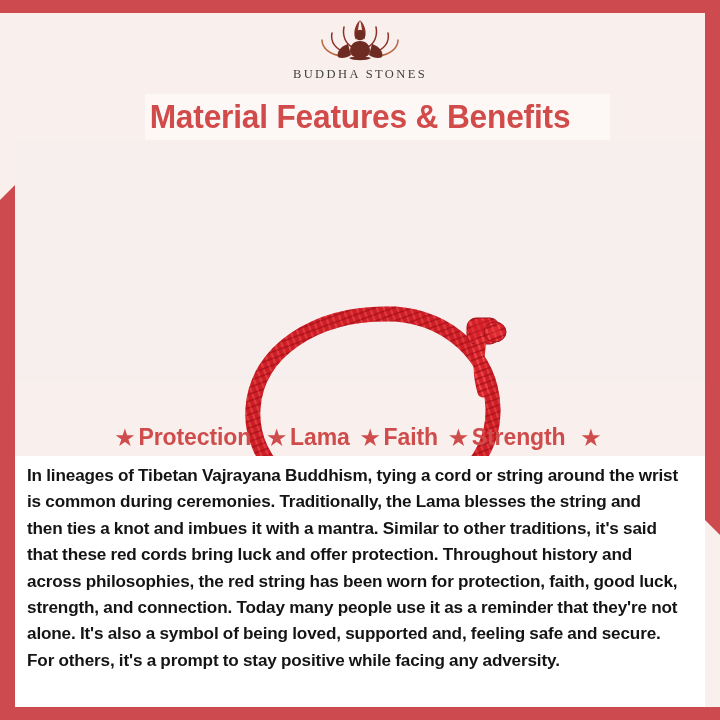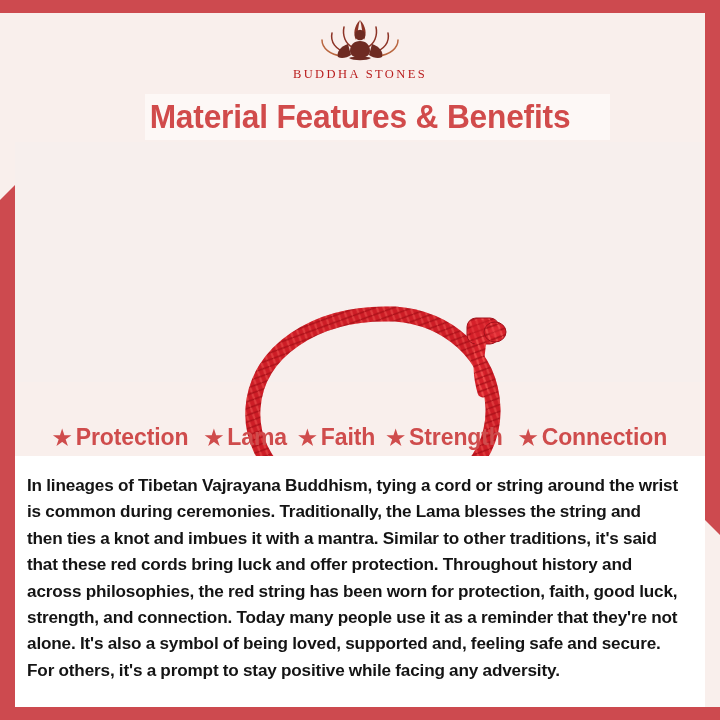--- a/index.html
+++ b/index.html
@@ -18,21 +18,21 @@
        clip-path:polygon(0 0,100% 0,100% 100%,100% 100%,0 calc(100% - 15px));}
   .band-left{left:0;top:185px;width:15px;height:535px;
        clip-path:polygon(0 15px,100% 0,100% 100%,0 100%);}
   .band-bottom{left:0;bottom:0;width:720px;height:13px;}
 
   
   .logo-wrap{position:absolute;left:0;top:14px;width:720px;height:80px;
        display:flex;flex-direction:column;align-items:center;justify-content:flex-start;}
   .logo-mark{width:104px;height:52px;display:block;}
   .logo-text{font-family:"Liberation Serif", serif;font-size:12.5px;letter-spacing:2.4px;
-       color:#b91c1c;margin-top:1px;font-weight:400;}
+       color:#404040;margin-top:1px;font-weight:400;}
 
   
   .title-band{position:absolute;left:145px;top:94px;width:465px;height:46px;background:#fdf8f6;}
   .title{position:absolute;left:0;top:92px;width:720px;height:50px;
        display:flex;align-items:center;justify-content:center;
        font-size:33px;font-weight:bold;color:#d14b4b;
        letter-spacing:-0.2px;font-stretch:condensed;
        transform:scaleX(.96);transform-origin:center;}
 
   
@@ -51,21 +51,21 @@
         display:flex;align-items:center;justify-content:center;gap:4px;}
   .benefit{display:flex;align-items:center;color:#cf4c4c;font-size:23px;font-weight:bold;
         white-space:nowrap;}
   .benefit .star{color:#cf4c4c;font-size:21px;margin-right:4px;line-height:1;}
   .benefit .lbl{letter-spacing:-.1px;}
   .gap-wide{margin-right:12px;}
   .gap-mid{margin-right:7px;}
 
   
   .copy{position:absolute;left:15px;top:456px;width:690px;height:251px;background:#ffffff;
-        box-sizing:border-box;padding:16px 16px 0 12px;}
+        box-sizing:border-box;padding:6px 16px 0 12px;}
   .copy p{margin:0;font-size:17.4px;line-height:26.4px;color:#141414;
         font-weight:bold;letter-spacing:-.15px;word-spacing:-.3px;
         transform:scaleX(.985);transform-origin:left top;}
 </style>
 </head>
 <body>
 
 <div class="page">
 
   <div class="band band-top"></div>
@@ -148,21 +148,20 @@
     <div class="benefit gap-mid">
       <span class="star">★</span>
       <span class="lbl">Faith</span>
     </div>
     <div class="benefit gap-wide">
       <span class="star">★</span>
       <span class="lbl">Strength</span>
     </div>
     <div class="benefit">
       <span class="star">★</span>
-      <span class="lbl">Connection</span>
     </div>
   </div>
 
   <div class="copy">
     <p>In lineages of Tibetan Vajrayana Buddhism, tying a cord or string around the wrist is common during ceremonies. Traditionally, the Lama blesses the string and then ties a knot and imbues it with a mantra. Similar to other traditions, it's said that these red cords bring luck and offer protection. Throughout history and across philosophies, the red string has been worn for protection, faith, good luck, strength, and connection. Today many people use it as a reminder that they're not alone. It's also a symbol of being loved, supported and, feeling safe and secure. For others, it's a prompt to stay positive while facing any adversity.</p>
   </div>
 
 </div>
 
 </body></html>

